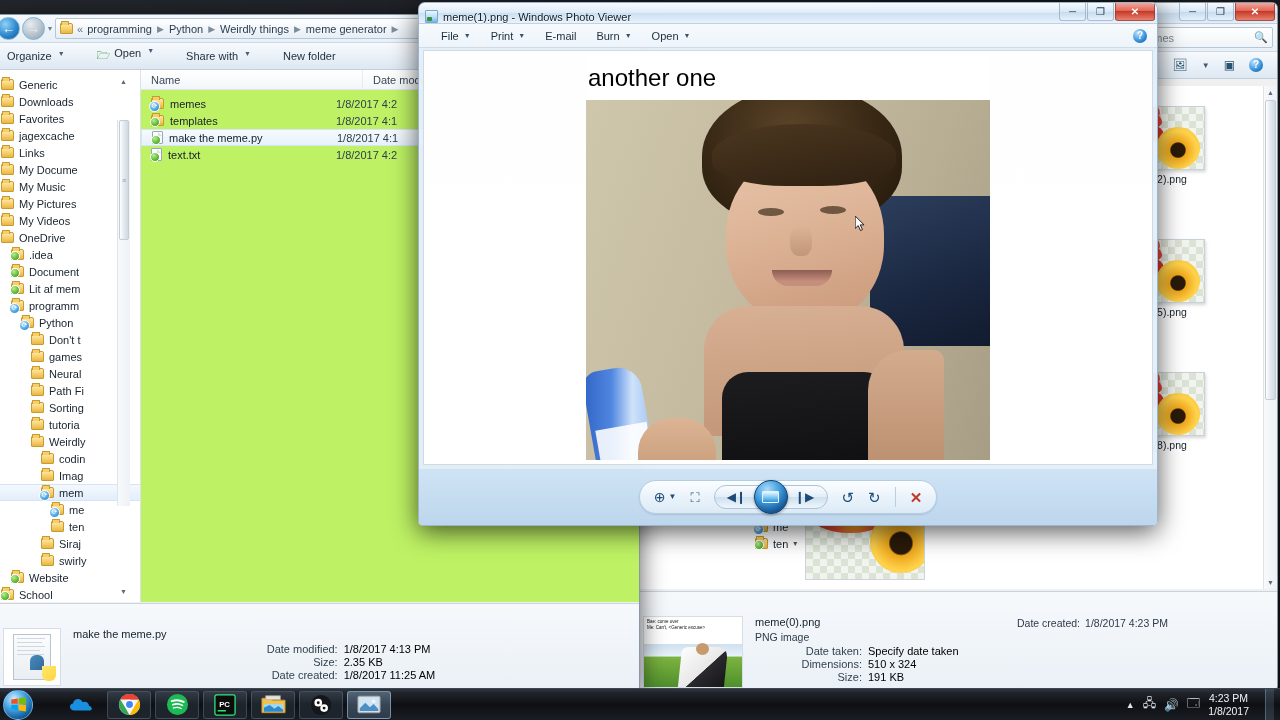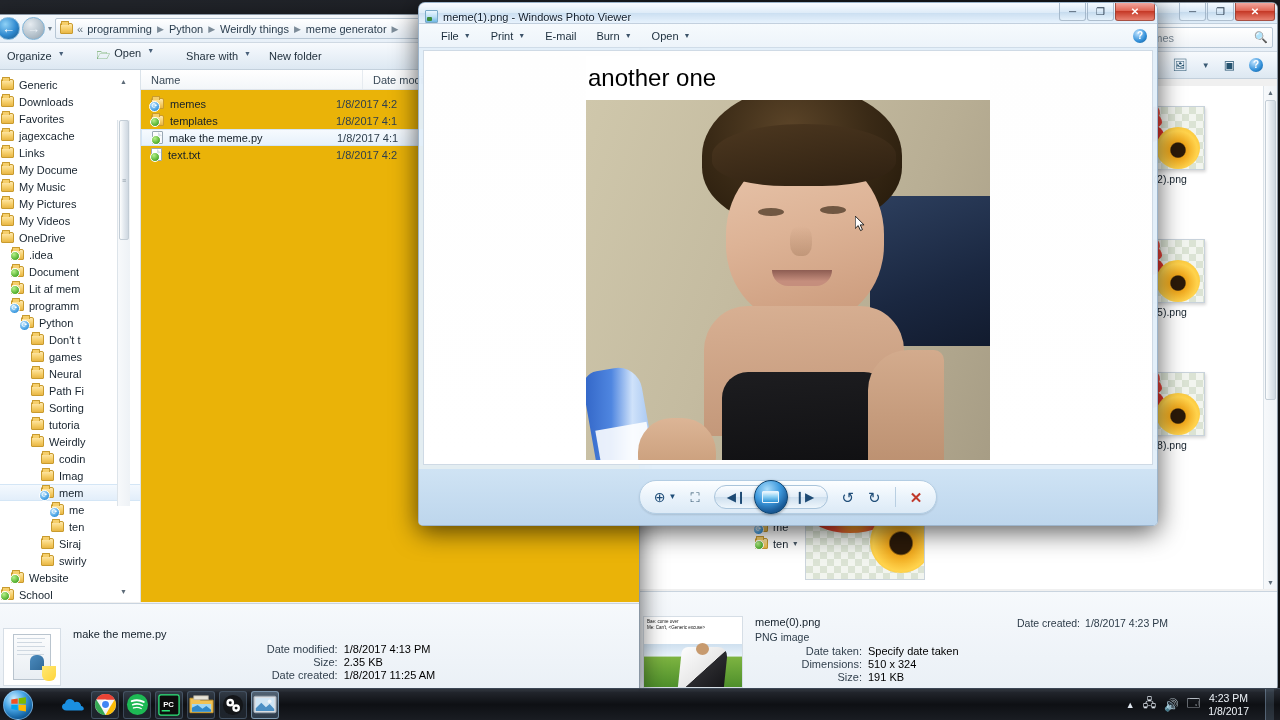--- a/index.html
+++ b/index.html
@@ -195,21 +195,21 @@
     background: linear-gradient(90deg,#fdfefe 0%,#e3e9ef 50%,#cfd8e1 100%);
     border:1px solid #c3cdd6; border-radius:2px;
   }
   .scroll-v .btn-up, .scroll-v .btn-dn {
     position:absolute; left:0; right:0; height:13px;
     display:flex; align-items:center; justify-content:center;
     color:#5d6b78; font-size:7px;
   }
   .scroll-v .btn-up { top:0; } .scroll-v .btn-dn { bottom:0; }
 
-  .listpane { flex:1 1 auto; background:#eab308; position:relative; overflow:hidden; }
+  .listpane { flex:1 1 auto; background:#bef264; position:relative; overflow:hidden; }
   .colhdr {
     height:20px; display:flex; align-items:center;
     background: linear-gradient(180deg,#ffffff 0%,#f3f6f9 100%);
     border-bottom:1px solid #dfe5eb;
     color:#3a4a58; font-size:11px;
   }
   .colhdr .col { padding-left:10px; border-right:1px solid #e6ebf0; height:100%; display:flex; align-items:center; }
   .frow {
     height:17px; display:flex; align-items:center;
     font-size:11px; color:#141f29;
@@ -354,21 +354,21 @@
     display:flex; align-items:center;
   }
   .startorb {
     width:30px; height:30px; border-radius:50%; margin-left:3px;
     background: radial-gradient(circle at 36% 28%, #cfeeff 0%, #48a6e6 38%, #12609f 72%, #063555 100%);
     border:1px solid rgba(180,220,255,.5);
     display:flex; align-items:center; justify-content:center;
     flex:0 0 auto;
   }
   .tb-item {
-    width:28px; height:28px; margin-left:4px;
+    width:44px; height:28px; margin-left:4px;
     border-radius:3px;
     display:flex; align-items:center; justify-content:center;
     flex:0 0 auto;
   }
   .tb-item.active {
     background: linear-gradient(180deg, rgba(150,185,215,.42) 0%, rgba(90,125,160,.34) 100%);
     border:1px solid rgba(170,205,235,.55);
   }
   .tb-item.run {
     background: linear-gradient(180deg, rgba(90,110,130,.30) 0%, rgba(45,58,72,.30) 100%);
@@ -536,21 +536,21 @@
       </div>
       <div class="cmd" style="margin-left:14px;">
         <span style="font-size:11px; color:#3f8f2e;">🗁</span>
         <span>Open</span>
         <span class="caret">▼</span>
       </div>
       <div class="cmd" style="margin-left:14px;">
         <span>Share with</span>
         <span class="caret">▼</span>
       </div>
-      <div class="cmd" style="">
+      <div class="cmd" style="margin-left:14px;">
         <span>New folder</span>
       </div>
     </div>
 
     <div class="explorer-body" style="top:55px; bottom:89px;">
 
       <div class="navpane" style="width:148px;">
         <div class="tree" id="left-tree">
             <div class="titem" style="padding-left: 8px;">
               <span class="folder-ico"></span>

